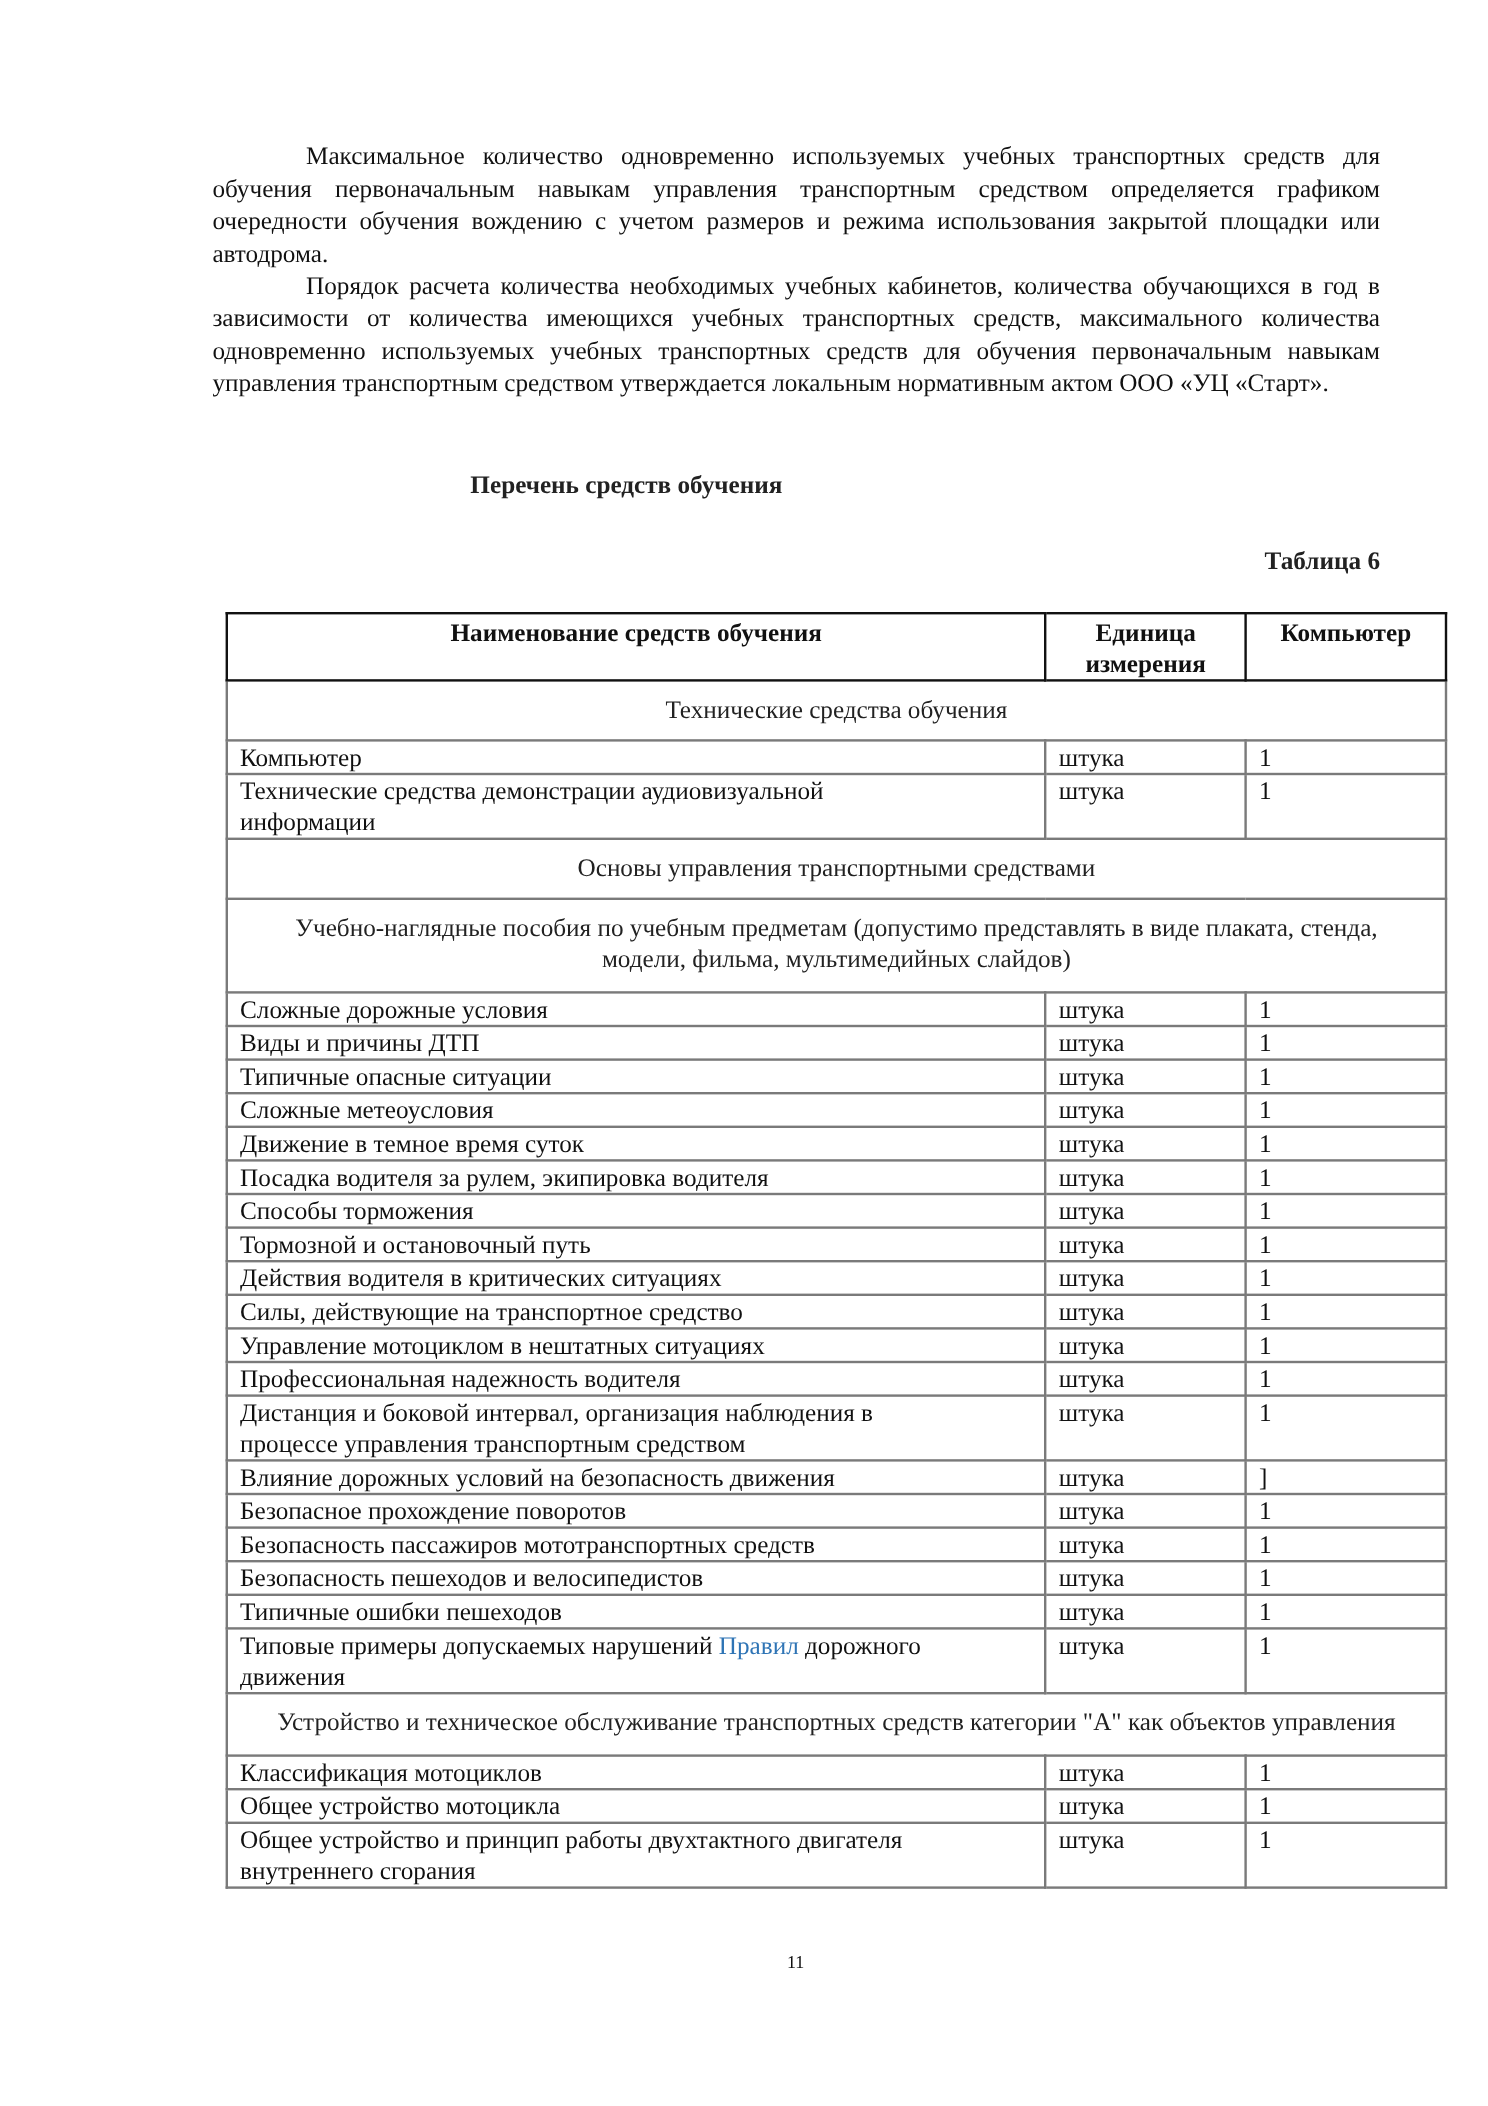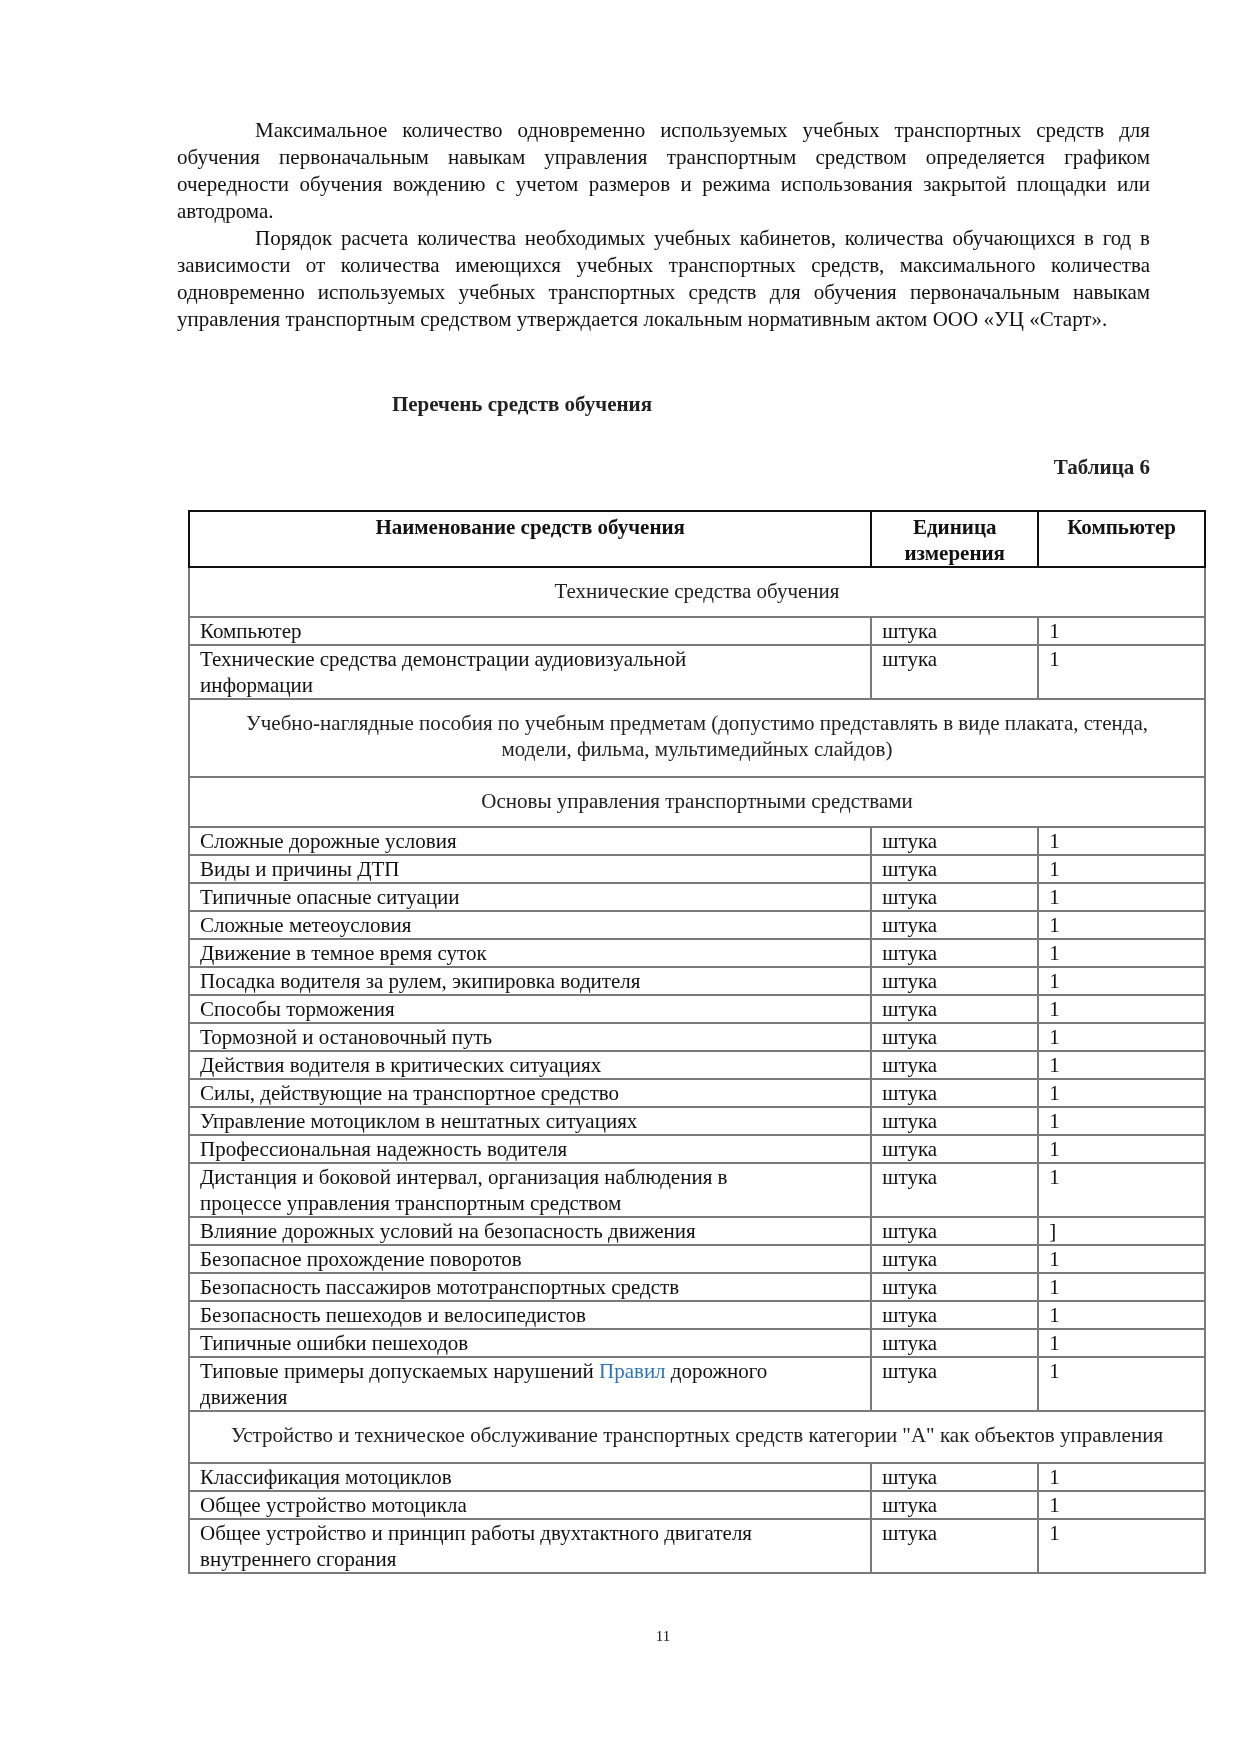--- a/index.html
+++ b/index.html
@@ -53,25 +53,25 @@
         <td>Компьютер</td>
         <td class="unit">штука</td>
         <td class="qty">1</td>
       </tr>
     <tr>
         <td style="padding-right:150px;">Технические средства демонстрации аудиовизуальной информации</td>
         <td class="unit">штука</td>
         <td class="qty">1</td>
       </tr>
 
+    <tr class="section">
+      <td colspan="3">Основы управления транспортными средствами</td>
+    </tr>
     <tr class="section tall">
       <td colspan="3">Учебно-наглядные пособия по учебным предметам (допустимо представлять в виде плаката, стенда, модели, фильма, мультимедийных слайдов)</td>
-    </tr>
-    <tr class="section">
-      <td colspan="3">Основы управления транспортными средствами</td>
     </tr>
 
     <tr>
         <td>Сложные дорожные условия</td>
         <td class="unit">штука</td>
         <td class="qty">1</td>
       </tr>
     <tr>
         <td>Виды и причины ДТП</td>
         <td class="unit">штука</td>

